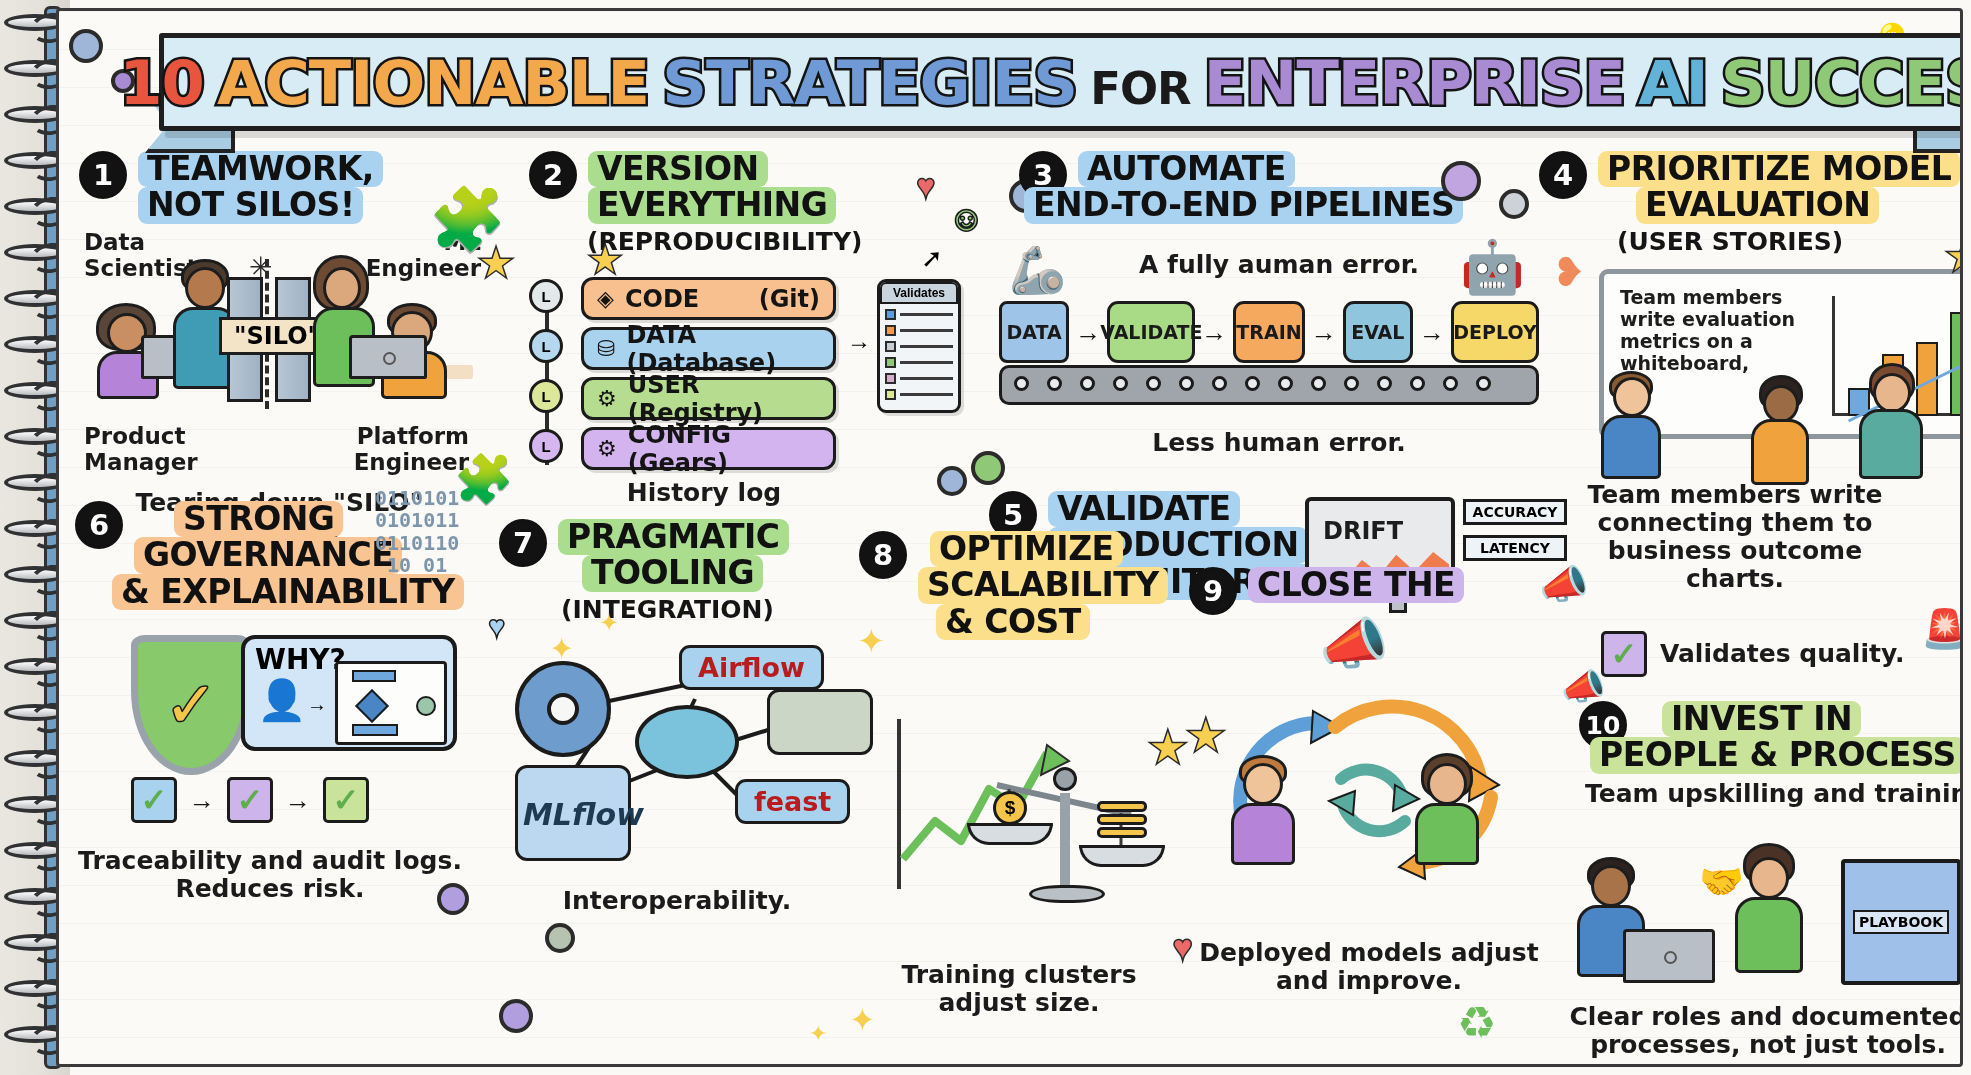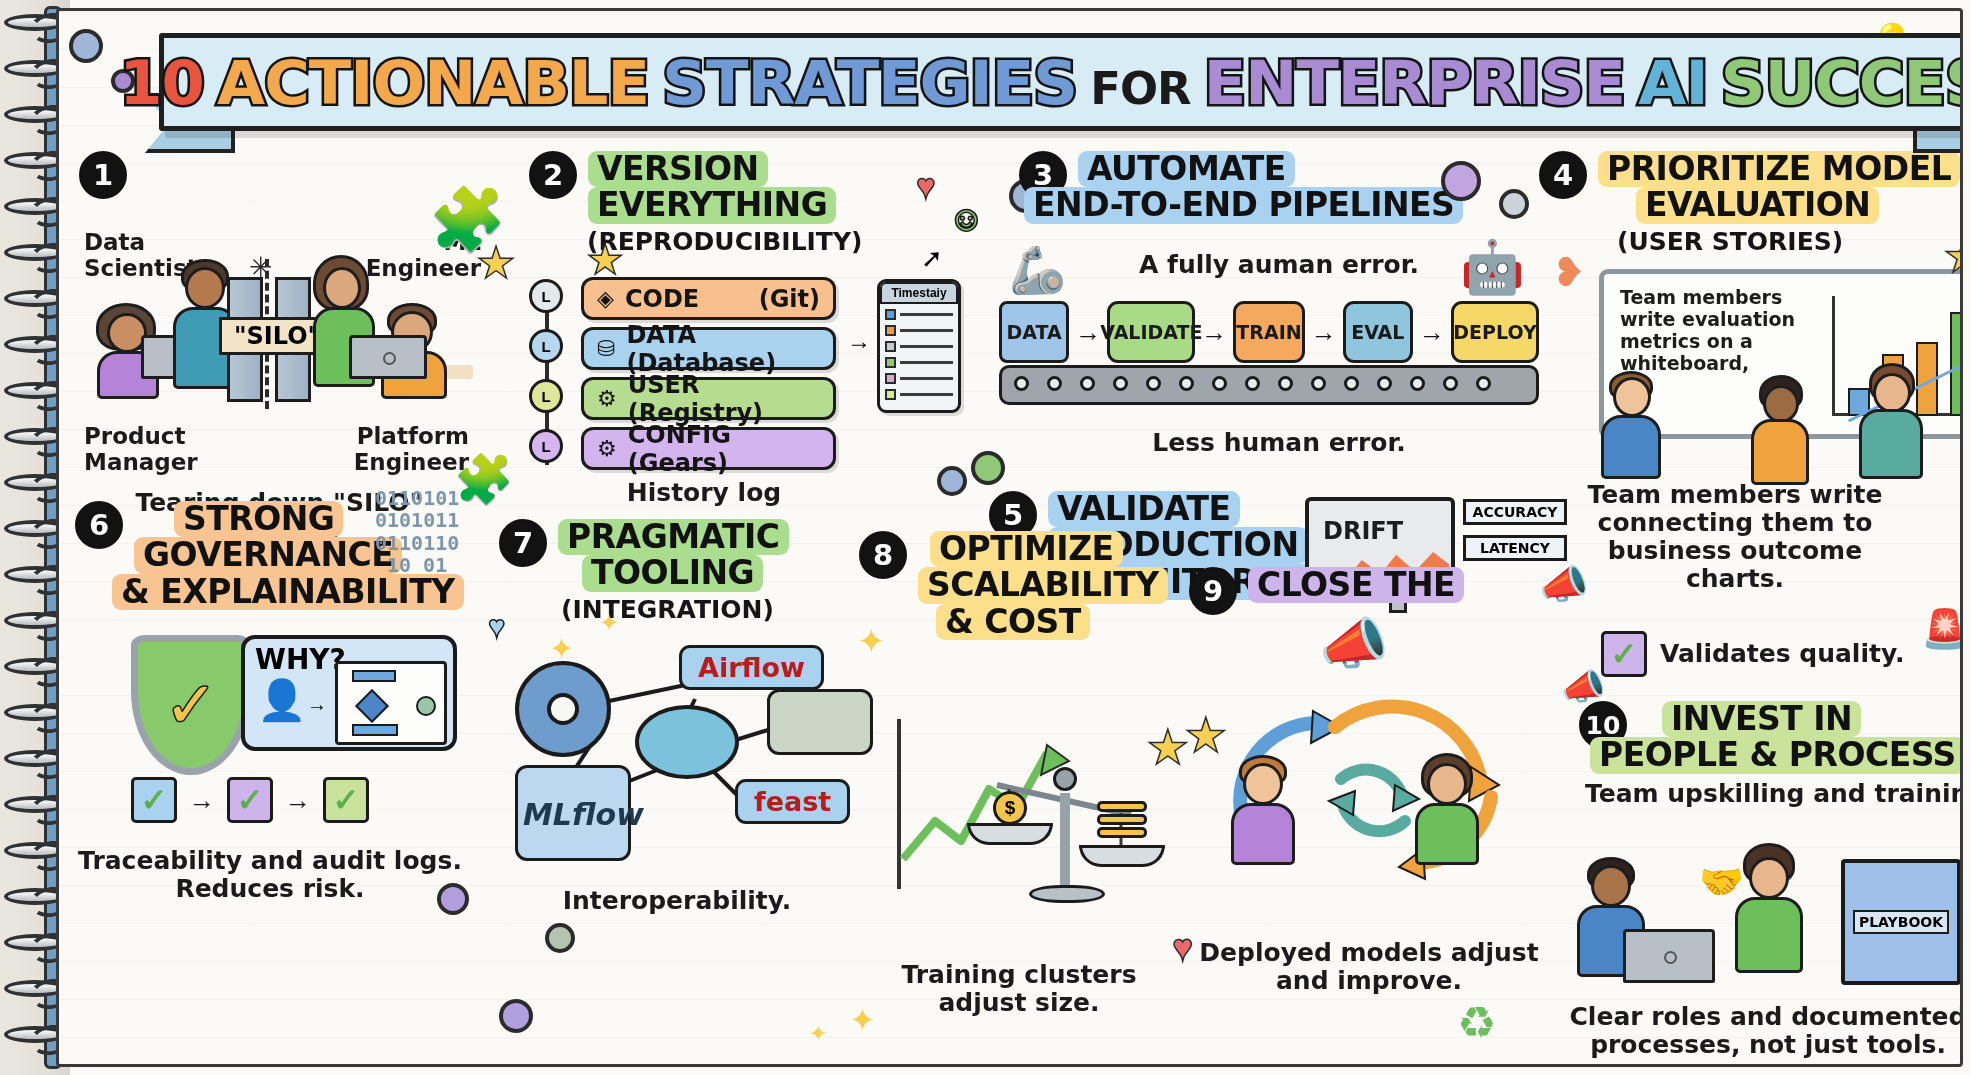--- a/index.html
+++ b/index.html
@@ -269,20 +269,24 @@
 
     <div class="doodle gear" style="left:10px;top:18px;width:34px;height:34px;background:#9fb6d8;"></div>
     <div class="doodle gear" style="left:52px;top:58px;width:24px;height:24px;background:#a98bd4;"></div>
     <div class="doodle" style="right:46px;top:10px;font-size:34px;">💡</div>
     <div class="doodle heart" style="right:8px;top:22px;font-size:28px;">♥</div>
     <div class="doodle" style="right:30px;top:78px;font-size:30px;">💡</div>
 
     <div class="sec" style="left:20px;top:140px;width:410px;height:350px;">
       <div class="hdr">
         <div class="badge">1</div>
+        <div class="title">
+          <span class="ln hl-blue">TEAMWORK,</span><br>
+          <span class="ln hl-blue">NOT SILOS!</span>
+        </div>
       </div>
 
       <div class="lbl" style="position:absolute;left:5px;top:78px;white-space:pre-line;">Data
 Scientist</div>
       <div class="lbl" style="position:absolute;right:8px;top:78px;text-align:right;white-space:pre-line;">ML
 Engineer</div>
 
       <div style="position:absolute;left:0;top:108px;width:410px;height:160px;">
         <div style="position:absolute;left:20px;top:106px;width:150px;height:14px;background:#f2dfc4;border-radius:3px;"></div>
         <div style="position:absolute;right:16px;top:106px;width:150px;height:14px;background:#f2dfc4;border-radius:3px;"></div>
@@ -364,21 +368,21 @@
           <span>USER (Registry)</span>
         </div>
         <div class="vrow v-conf">
           <span style="font-size:22px;">⚙</span>
           <span>CONFIG (Gears)</span>
         </div>
       </div>
 
       <div style="position:absolute;left:318px;top:176px;font-size:24px;font-weight:900;">→</div>
       <div class="timecard" style="left:348px;top:128px;">
-        <div class="tc-hdr">Timestaiy</div>
+        <div class="tc-hdr">Validates</div>
         <div class="tc-line">
             <div class="tc-sq" style="background:#5a9ede;"></div>
             <div class="tc-bar"></div>
           </div>
         <div class="tc-line">
             <div class="tc-sq" style="background:#ef9a4e;"></div>
             <div class="tc-bar"></div>
           </div>
         <div class="tc-line">
             <div class="tc-sq" style="background:#c7cdd3;"></div>

